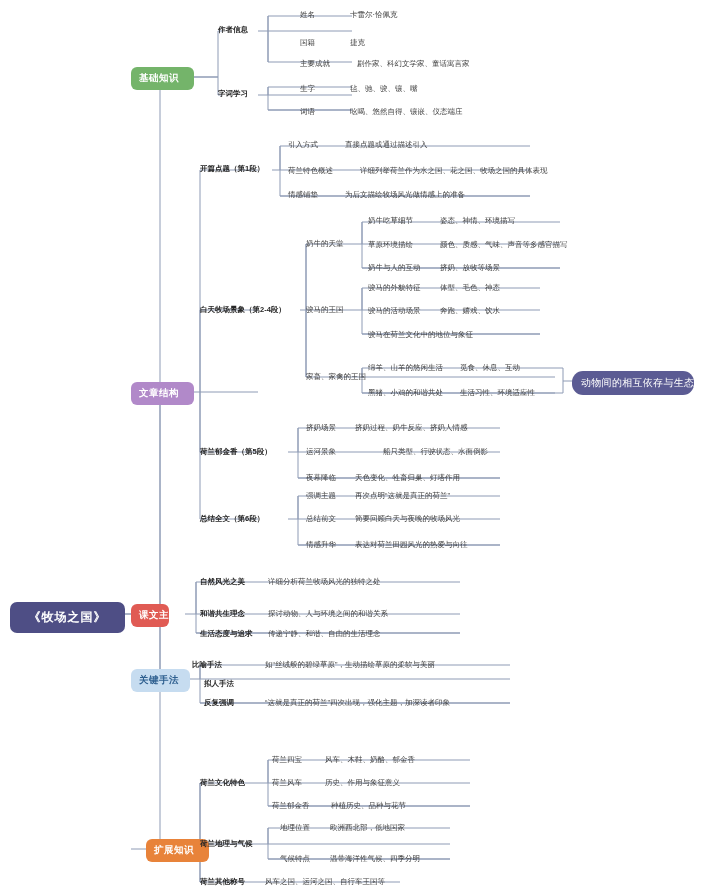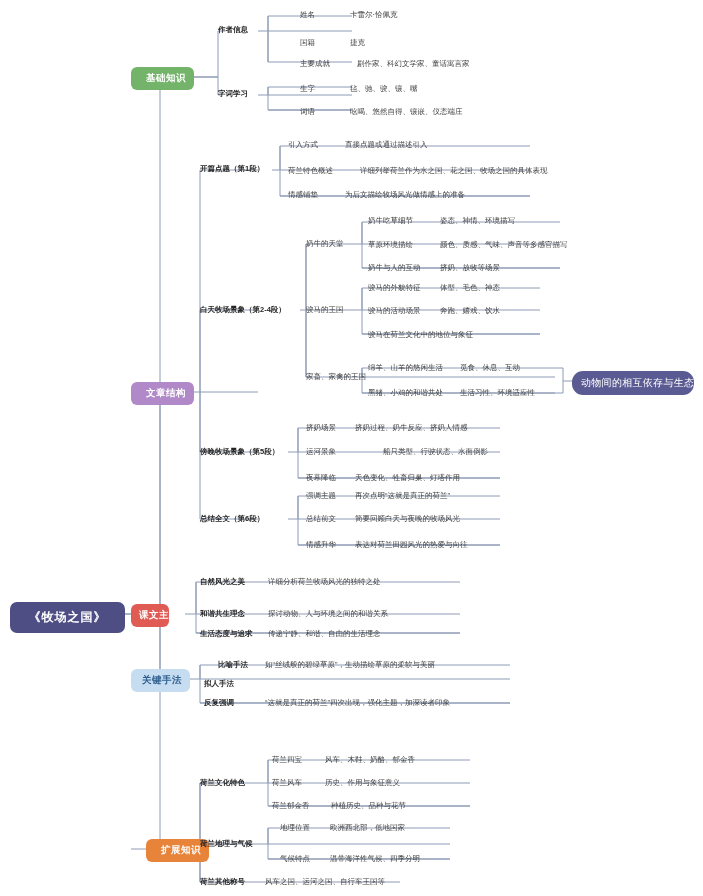--- a/index.html
+++ b/index.html
@@ -36,21 +36,21 @@
     padding: 7px 10px;
     text-align: center;
   }
   
   .pill {
     border-radius: 6px;
     color: #ffffff;
     font-size: 9.5px;
     font-weight: bold;
     padding: 5px 8px;
-    text-align: right;
+    text-align: left;
     letter-spacing: 0.5px;
   }
   .pill.green  { background: #74b46a; }
   .pill.purple { background: #b189c9; }
   .pill.red    { background: #e05b54; }
   .pill.blue   { background: #c6dcf0; color: #2e5f8f; }
   .pill.orange { background: #e8833a; margin-left: 15px; }
   
   .callout {
     background: #5b5b93;
@@ -218,21 +218,21 @@
   <div class="node lbl" style="left:440px; top:306px;">奔跑、嬉戏、饮水</div>
   <div class="node lbl" style="left:368px; top:330px;">骏马在荷兰文化中的地位与象征</div>
 
   <div class="node lbl" style="left:306px; top:372px;">家畜、家禽的王国</div>
   <div class="node lbl" style="left:368px; top:363px;">绵羊、山羊的悠闲生活</div>
   <div class="node lbl" style="left:460px; top:363px;">觅食、休息、互动</div>
   <div class="node lbl" style="left:368px; top:388px;">黑猪、小鸡的和谐共处</div>
   <div class="node lbl" style="left:460px; top:388px;">生活习性、环境适应性</div>
   <div class="node callout" style="left:572px; top:371px; width:122px;">动物间的相互依存与生态平衡</div>
 
-  <div class="node lbl b" style="left:200px; top:447px;">傍晚牧场景象（第5段）</div>
+  <div class="node lbl b" style="left:200px; top:447px;">荷兰郁金香（第5段）</div>
   <div class="node lbl" style="left:306px; top:423px;">挤奶场景</div>
   <div class="node lbl" style="left:355px; top:423px;">挤奶过程、奶牛反应、挤奶人情感</div>
   <div class="node lbl" style="left:306px; top:447px;">运河景象</div>
   <div class="node lbl" style="left:355px; top:447px;padding-left:28px;">船只类型、行驶状态、水面倒影</div>
   <div class="node lbl" style="left:306px; top:473px;">夜幕降临</div>
   <div class="node lbl" style="left:355px; top:473px;">天色变化、牲畜归巢、灯塔作用</div>
 
   <div class="node lbl b" style="left:200px; top:514px;">总结全文（第6段）</div>
   <div class="node lbl" style="left:306px; top:491px;">强调主题</div>
   <div class="node lbl" style="left:355px; top:491px;text-align:center;">再次点明“这就是真正的荷兰”</div>
@@ -241,21 +241,21 @@
   <div class="node lbl" style="left:306px; top:540px;">情感升华</div>
   <div class="node lbl" style="left:355px; top:540px;">表达对荷兰田园风光的热爱与向往</div>
 
   <div class="node lbl b" style="left:200px; top:577px;">自然风光之美</div>
   <div class="node lbl" style="left:268px; top:577px;">详细分析荷兰牧场风光的独特之处</div>
   <div class="node lbl b" style="left:200px; top:609px;">和谐共生理念</div>
   <div class="node lbl" style="left:268px; top:609px;">探讨动物、人与环境之间的和谐关系</div>
   <div class="node lbl b" style="left:200px; top:629px;">生活态度与追求</div>
   <div class="node lbl" style="left:268px; top:629px;">传递宁静、和谐、自由的生活理念</div>
 
-  <div class="node lbl b" style="left:218px; top:660px;">比喻手法</div>
+  <div class="node lbl b" style="left:192px; top:660px;">比喻手法</div>
   <div class="node lbl" style="left:265px; top:660px;">如“丝绒般的碧绿草原”，生动描绘草原的柔软与美丽</div>
   <div class="node lbl b" style="left:204px; top:679px;">拟人手法</div>
   <div class="node lbl b" style="left:204px; top:698px;">反复强调</div>
   <div class="node lbl" style="left:265px; top:698px;">“这就是真正的荷兰”四次出现，强化主题，加深读者印象</div>
 
   <div class="node lbl b" style="left:200px; top:778px;">荷兰文化特色</div>
   <div class="node lbl" style="left:272px; top:755px;">荷兰四宝</div>
   <div class="node lbl" style="left:325px; top:755px;">风车、木鞋、奶酪、郁金香</div>
   <div class="node lbl" style="left:272px; top:778px;">荷兰风车</div>
   <div class="node lbl" style="left:325px; top:778px;">历史、作用与象征意义</div>

